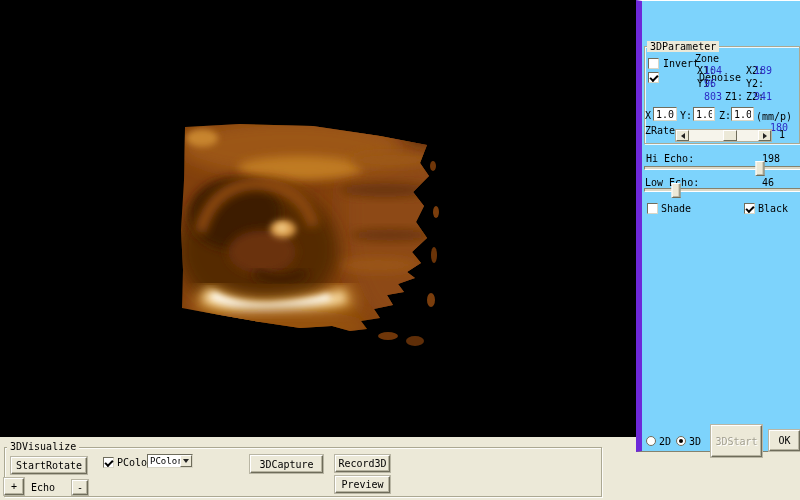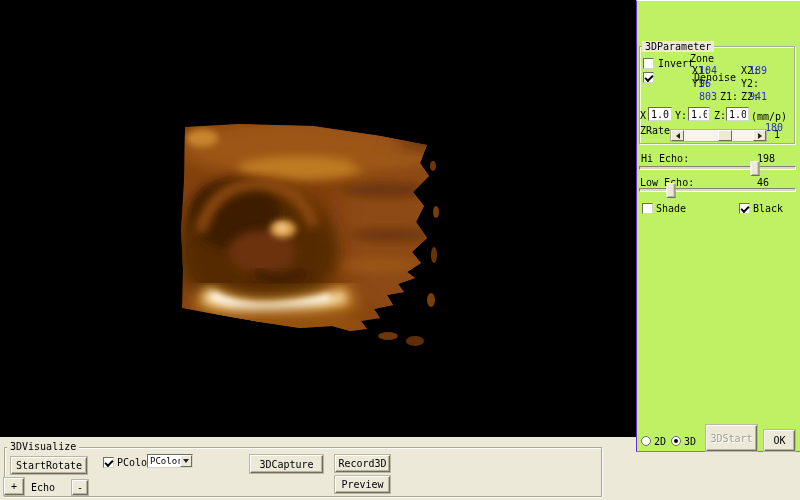--- a/index.html
+++ b/index.html
@@ -4,22 +4,22 @@
 <style>
   * { margin:0; padding:0; box-sizing:border-box; }
   html,body { width:800px; height:500px; }
   body { font-family:"DejaVu Sans Mono", monospace; font-size:10px; color:#000; background:#ece9d8; overflow:hidden; }
   .root { position:relative; width:800px; height:500px; background:#ece9d8; }
 
   
   .viewport { position:absolute; left:0; top:0; width:636px; height:437px; background:#000; overflow:hidden; }
 
   
-  .right-panel { position:absolute; left:636px; top:0; width:164px; height:452px; background:#bef264;
-                 border-top:1px solid #fff; border-left:1px solid #6d28d9; border-bottom:1px solid #84826e; }
+  .right-panel { position:absolute; left:636px; top:0; width:164px; height:452px; background:#7dd3fc;
+                 border-top:1px solid #fff; border-left:6px solid #6d28d9; border-bottom:1px solid #84826e; }
   .lbl { position:absolute; white-space:nowrap; line-height:11px; }
 
   .groupbox { position:absolute; border:1px solid #aba892; box-shadow:inset 1px 1px 0 rgba(255,255,255,.85), 1px 1px 0 rgba(255,255,255,.85); }
   .gb-label { position:absolute; background:#ece9d8; padding:0 3px; line-height:11px; white-space:nowrap; z-index:2; }
 
   
   .checkbox { position:absolute; width:11px; height:11px; background:#fff; border:1px solid; border-color:#6f6d5d #d9d6c6 #d9d6c6 #6f6d5d; }
   .checkbox.checked::after { content:""; position:absolute; left:1px; top:2px; width:6px; height:3px;
                              border-left:2px solid #000; border-bottom:2px solid #000; transform:rotate(-45deg); }
   .radio { position:absolute; width:10px; height:10px; border-radius:50%; background:#fff; border:1px solid #6f6d5d; }
@@ -192,21 +192,21 @@
 
     <span class="checkbox" style="left:5px; top:202px;"></span>
     <span class="lbl" style="left:19px; top:202px;">Shade</span>
     <span class="checkbox checked" style="left:102px; top:202px;"></span>
     <span class="lbl" style="left:116px; top:202px;">Black</span>
 
     <span class="radio" style="left:4px; top:435px;"></span>
     <span class="lbl" style="left:17px; top:435px;">2D</span>
     <span class="radio checked" style="left:34px; top:435px;"></span>
     <span class="lbl" style="left:47px; top:435px;">3D</span>
-    <button class="btn disabled" style="left:69px; top:424px; width:51px; height:26px;">3DStart</button>
+    <button class="btn disabled" style="left:69px; top:424px; width:51px; height:32px;">3DStart</button>
     <button class="btn" style="left:127px; top:429px; width:31px; height:21px;">OK</button>
   </div>
 
   <div class="bottom-strip">
     <div class="groupbox" style="left:4px; top:10px; width:598px; height:50px;"></div>
     <span class="gb-label" style="left:7px; top:4px;">3DVisualize</span>
 
     <button class="btn" style="left:11px; top:20px; width:76px; height:17px;">StartRotate</button>
 
     <button class="btn" style="left:4px; top:41px; width:20px; height:17px;">+</button>

